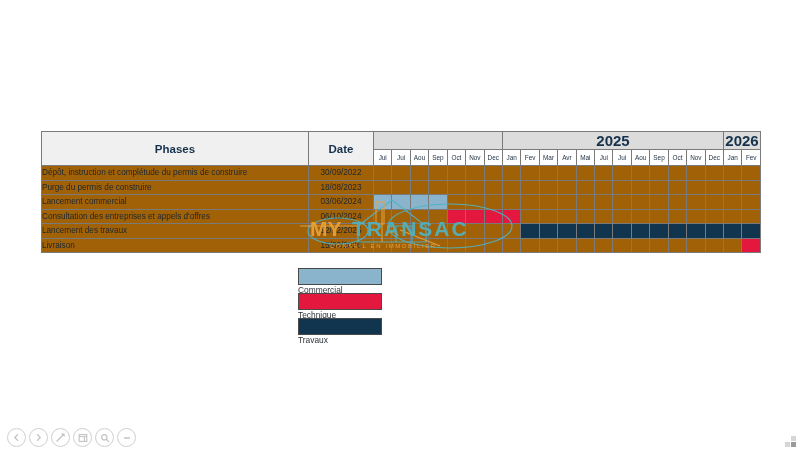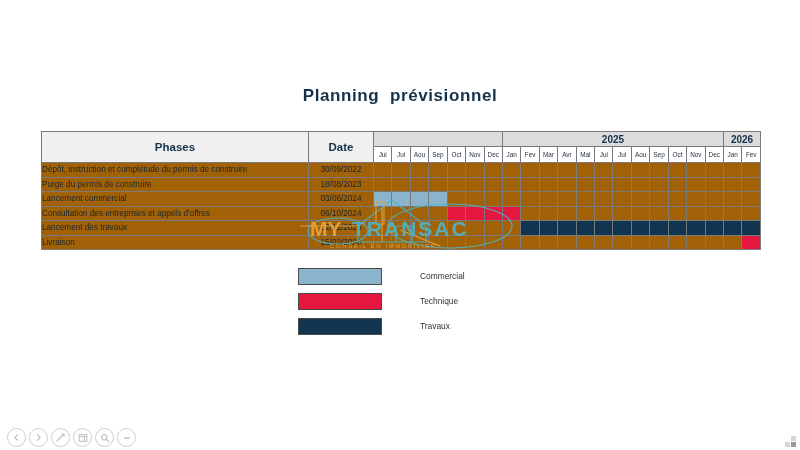--- a/index.html
+++ b/index.html
@@ -45,21 +45,21 @@
     font-size:11.5px;font-weight:bold;
     text-align:center;
     height:29px;
   }
   th.col-phases{width:266px;}
   th.col-date{width:64px;}
 
   th.year-cell{
     background:#dcdcdc;
     color:#16314b;
-    font-size:10px;font-weight:bold;
+    font-size:15px;font-weight:bold;
     text-align:center;
     height:14px;
     border-bottom:none;
   }
   th.month-cell{
     background:#ffffff;
     color:#1d2d3e;
     font-size:6.4px;
     font-weight:normal;
     text-align:center;
@@ -94,22 +94,22 @@
   
   td.bar-commercial{background:#8ab4cc;}
   td.bar-technique {background:#e4183f;}
   td.bar-travaux   {background:#11354f;}
 
   
   #legend{
     position:absolute;left:298px;top:268px;
   }
   .legend-row{
-    display:flex;align-items:center;
-    height:16px;margin-bottom:9px;
+    display:flex;align-items:flex-start;
+    height:16px;margin-bottom:9px;flex-direction:column;
   }
   .legend-swatch{
     width:82px;height:15px;
     border:1px solid #4a4a4a;
     margin-right:38px;
     flex:none;
   }
   .legend-label{
     font-size:8.4px;
     color:#2b3238;
@@ -145,21 +145,20 @@
   #resize-grip{
     position:absolute;right:4px;bottom:3px;
     width:11px;height:11px;
   }
 </style>
 </head>
 <body>
 
 <div id="doc-page">
 
-  <div id="doc-title">Planning  prévisionnel</div>
 
   <table id="gantt-table">
     <thead>
       <tr>
         <th class="col-phases" rowspan="2">Phases</th>
         <th class="col-date" rowspan="2">Date</th>
 
       <th class="year-cell" colspan="7" style="background: rgb(220, 220, 220);"></th>
           <th class="year-cell" colspan="12">2025</th>
           <th class="year-cell" colspan="2">2026</th>

